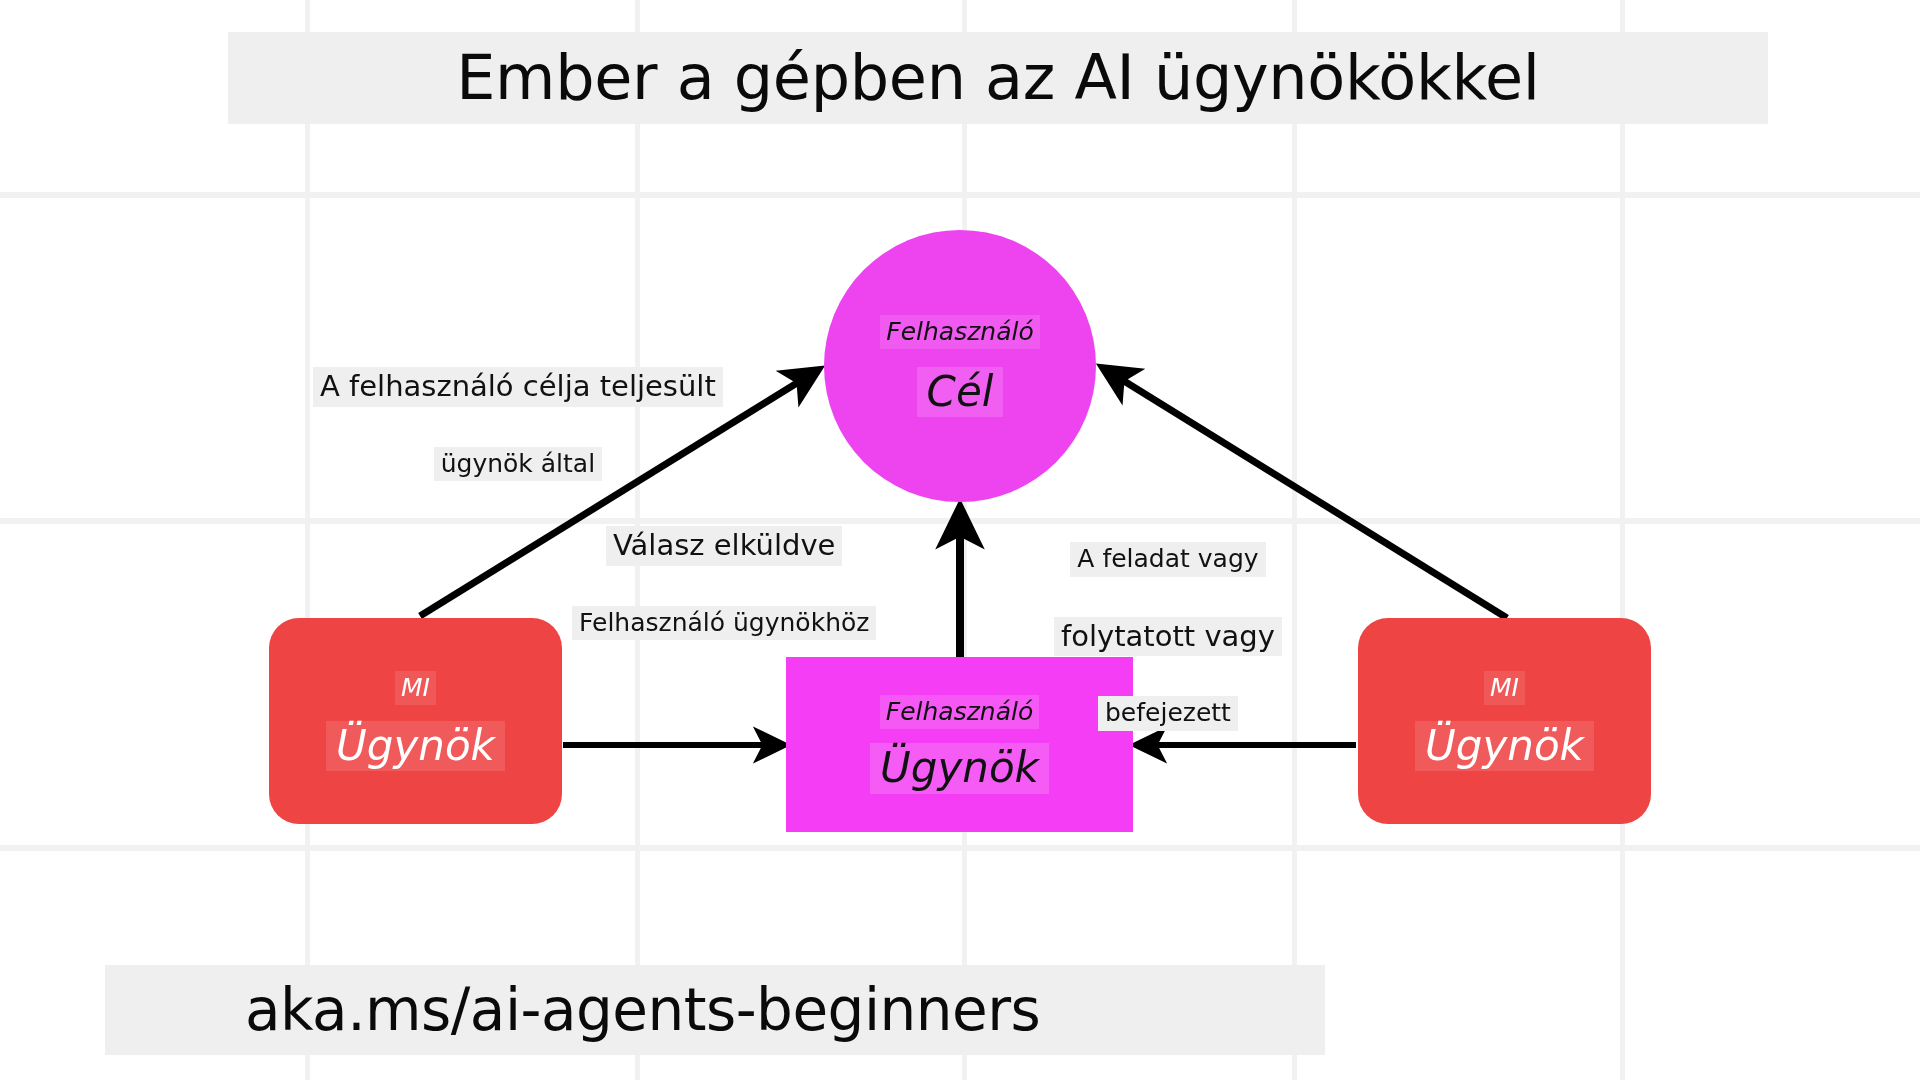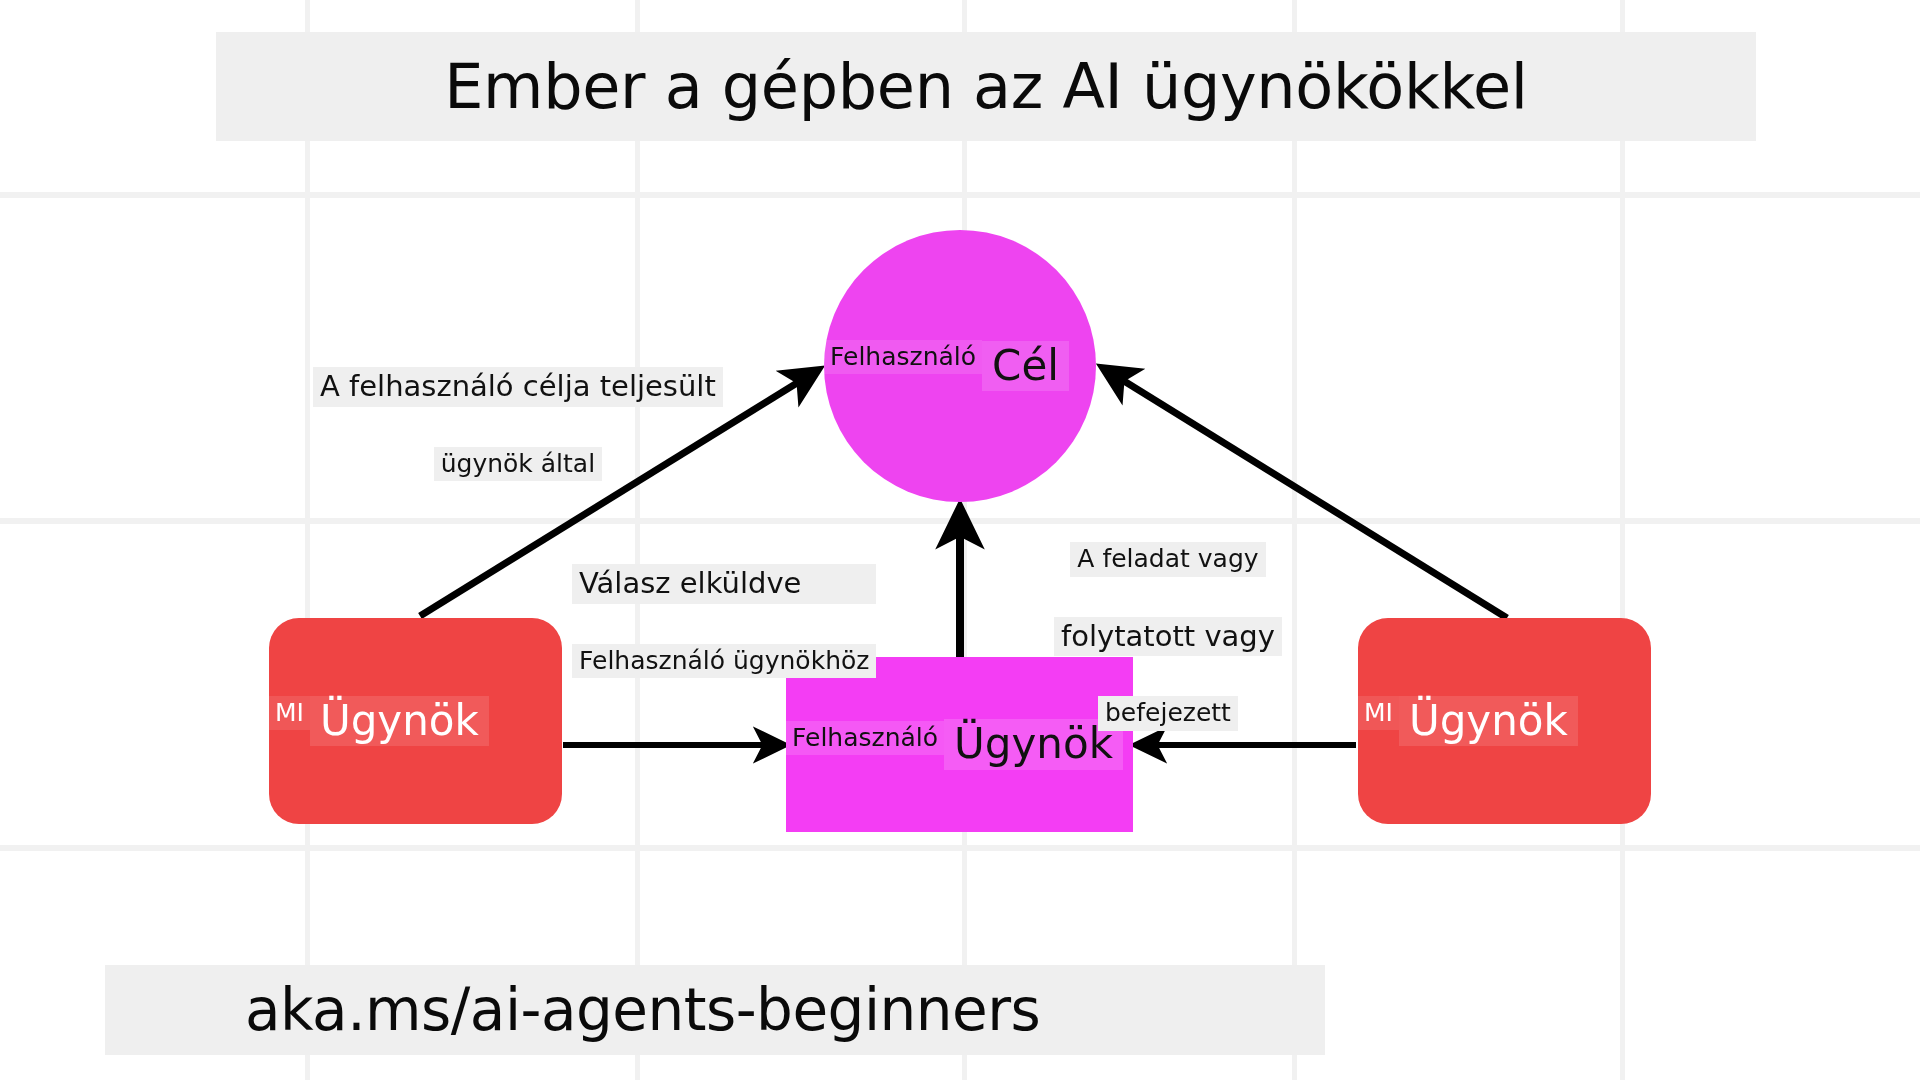--- a/index.html
+++ b/index.html
@@ -48,24 +48,24 @@
 
   
   .band {
     position: absolute;
     background: #efefef;
     z-index: 4;
     display: flex;
     align-items: center;
   }
   #title-band {
-    left: 216px;
+    left: 228px;
     top: 32px;
     width: 1540px;
-    height: 109px;
+    height: 92px;
     justify-content: center;
   }
   #title-text {
     font-size: 62px;
     color: #0a0a0a;
     line-height: 1;
     white-space: nowrap;
     letter-spacing: -0.3px;
   }
   #footer-band {
@@ -84,23 +84,24 @@
     line-height: 1;
     white-space: nowrap;
     letter-spacing: -0.5px;
   }
 
   
   .node {
     position: absolute;
     z-index: 3;
     display: flex;
-    flex-direction: row;
+    flex-direction: column;
     align-items: center;
-    justify-content: flex-start;
+    justify-content: center;
+    font-style: italic;
   }
   .node-sub {
     display: inline-block;
     font-size: 25px;
     line-height: 1.2;
     padding: 2px 6px;
   }
   .node-main {
     display: inline-block;
     font-size: 42px;
@@ -177,21 +178,21 @@
     background: #efefef;
     color: #111111;
     line-height: 1.30;
     padding: 1px 7px;
     white-space: nowrap;
   }
   .lbl-big  { font-size: 29px; }
   .lbl-sm   { font-size: 25px; }
 
   #label-goal-fulfilled { left: 313px; top: 367px; align-items: center; }
-  #label-response-sent  { left: 572px; top: 564px; }
+  #label-response-sent  { left: 572px; top: 526px; align-items: center; }
   #label-task-status    { left: 1054px; top: 542px; align-items: center; }
 
   
   #arrows {
     position: absolute;
     left: 0; top: 0;
     width: 1920px;
     height: 1080px;
     z-index: 2;
     pointer-events: none;

